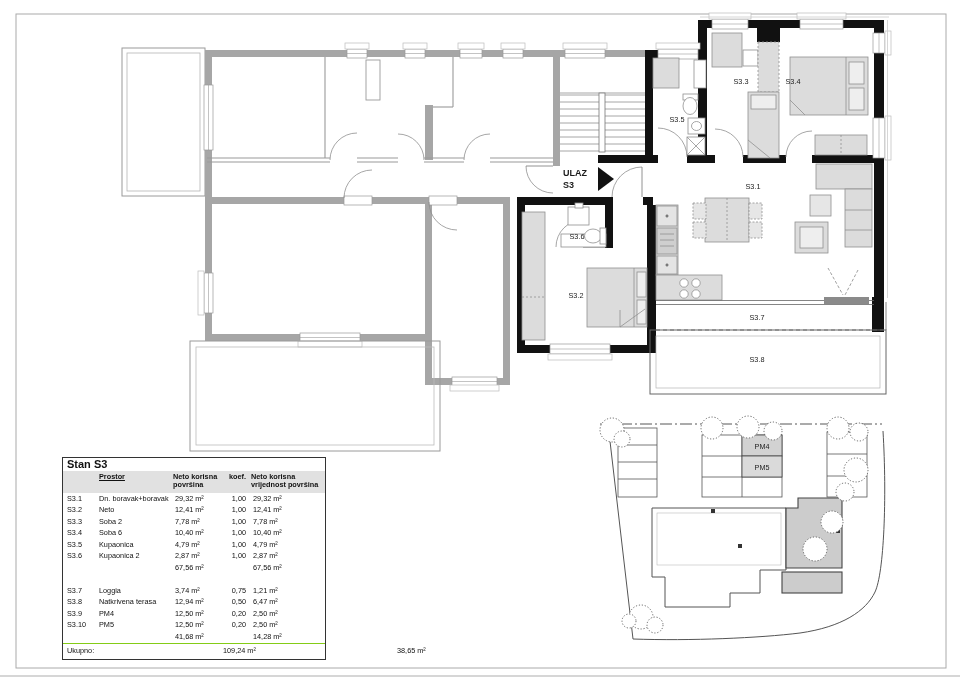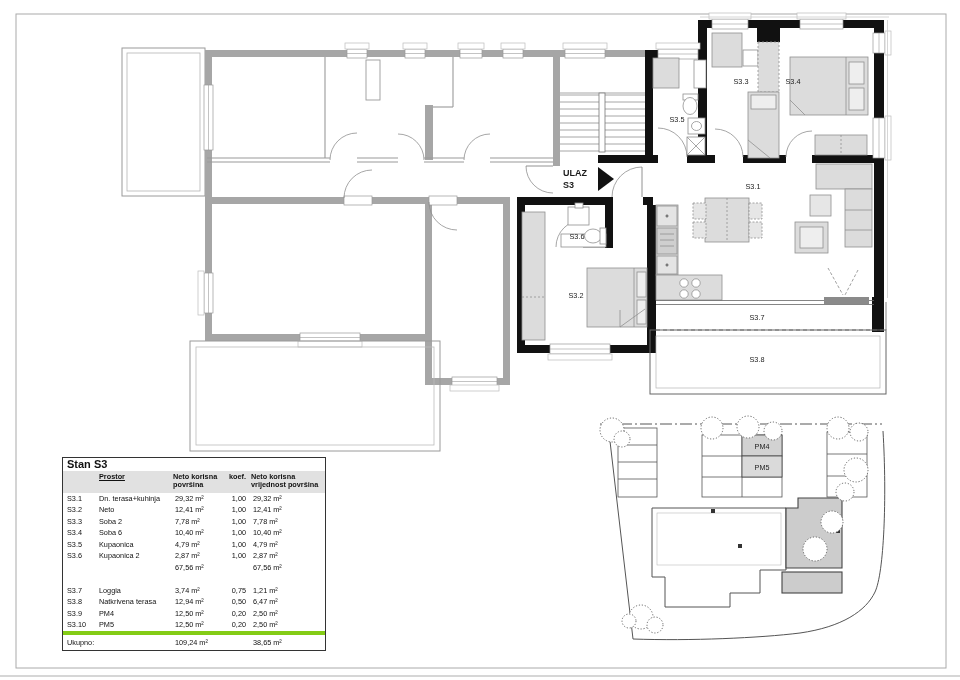--- a/index.html
+++ b/index.html
@@ -23,21 +23,21 @@
   .hc.h-prostor{padding-left:2px;text-decoration:underline;}
   .hc.h-koef{align-items:flex-end;padding-right:5px;}
   .t-row{display:grid;grid-template-columns:34px 76px 50px 28px 74px;
          height:11.5px;align-items:center;}
   .c-id{padding-left:4px;}
   .c-name{padding-left:2px;white-space:nowrap;}
   .c-area{padding-left:2px;}
   .c-koef{text-align:right;padding-right:5px;}
   .c-val{padding-left:2px;}
   .t-total{display:grid;grid-template-columns:110px 50px 28px 74px;height:15px;
-           align-items:center;border-top:4px solid #84cc16;}
+           align-items:center;border-top:1px solid #84cc16;gap:48px;}
   .t-total .c-lab{padding-left:4px;}
   .bottom-strip{position:absolute;left:0;top:675px;width:960px;height:2px;background:#d6d6d6;}
 </style>
 </head>
 <body>
 
 <div class="sheet">
 
 <svg width="960" height="680" viewBox="0 0 960 680">
 
@@ -379,21 +379,21 @@
           <div>koef.</div>
         </div>
       <div class="hc">
           <div>Neto korisna</div>
           <div>vrijednost površina</div>
         </div>
     </div>
 
     <div class="t-row">
         <span class="c-id">S3.1</span>
-        <span class="c-name">Dn. terasa+kuhinja</span>
+        <span class="c-name">Dn. boravak+boravak</span>
         <span class="c-area">29,32 m²</span>
         <span class="c-koef">1,00</span>
         <span class="c-val">29,32 m²</span>
       </div>
     <div class="t-row">
         <span class="c-id">S3.2</span>
         <span class="c-name">Neto</span>
         <span class="c-area">12,41 m²</span>
         <span class="c-koef">1,00</span>
         <span class="c-val">12,41 m²</span>
@@ -460,20 +460,27 @@
         <span class="c-area">12,50 m²</span>
         <span class="c-koef">0,20</span>
         <span class="c-val">2,50 m²</span>
       </div>
     <div class="t-row">
         <span class="c-id">S3.10</span>
         <span class="c-name">PM5</span>
         <span class="c-area">12,50 m²</span>
         <span class="c-koef">0,20</span>
         <span class="c-val">2,50 m²</span>
+      </div>
+    <div class="t-row">
+        <span class="c-id"></span>
+        <span class="c-name"></span>
+        <span class="c-area">41,68 m²</span>
+        <span class="c-koef"></span>
+        <span class="c-val">14,28 m²</span>
       </div>
 
     <div class="t-total">
       <span class="c-lab">Ukupno:</span>
       <span class="c-area">109,24 m²</span>
       <span class="c-koef"></span>
       <span class="c-val">38,65 m²</span>
     </div>
   </div>
 

